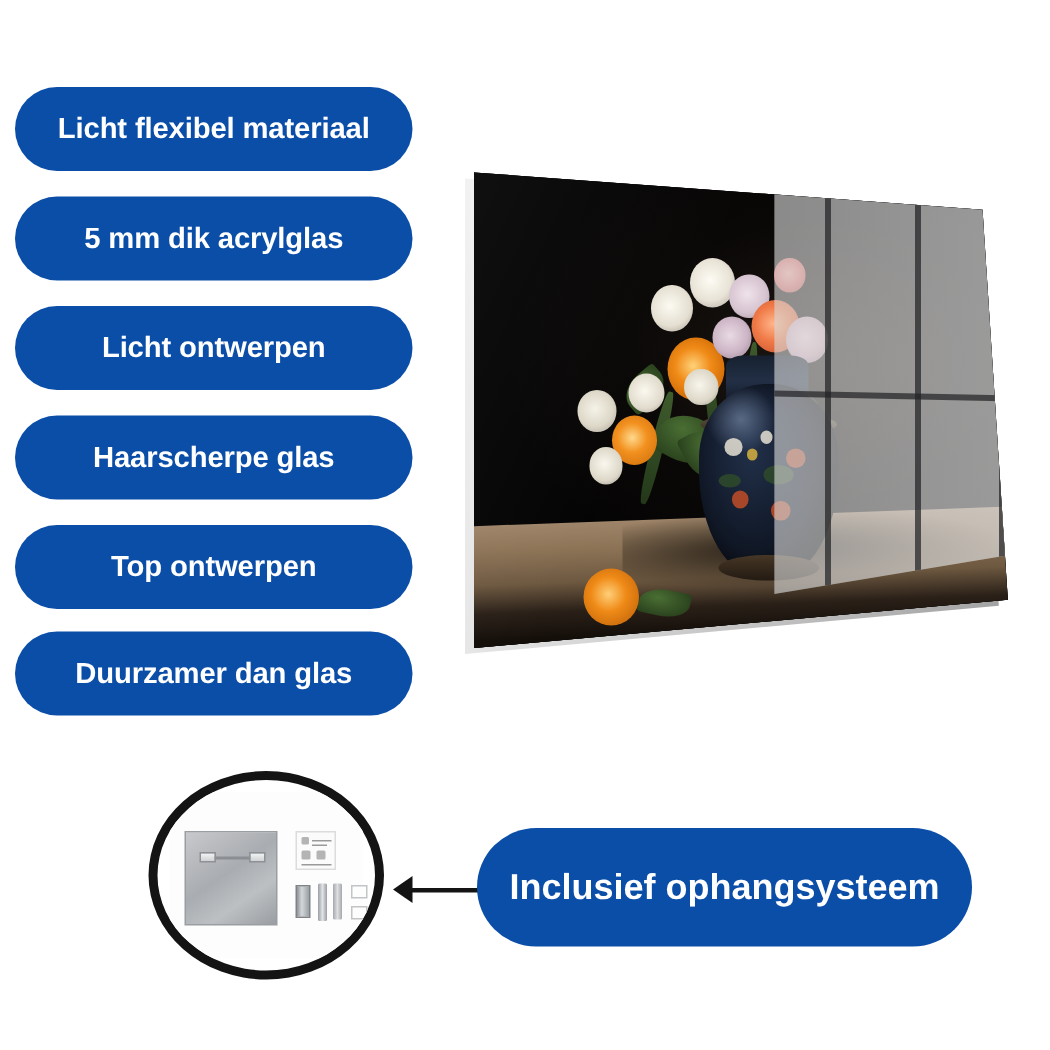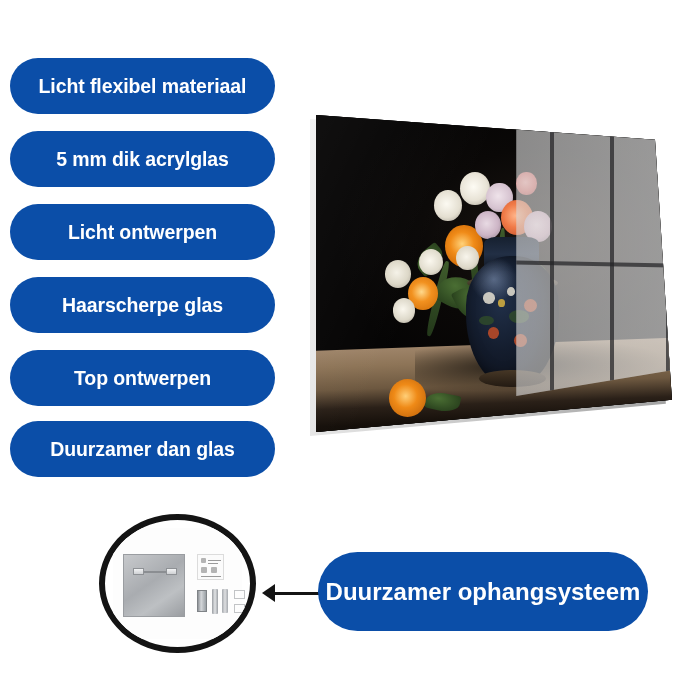--- a/index.html
+++ b/index.html
@@ -378,16 +378,16 @@
       <div id="screw2"></div>
       <div class="sq" id="sq1"></div>
       <div class="sq" id="sq2"></div>
     </div>
   </div>
 
   <div id="arrow-line"></div>
   <div id="arrow-head"></div>
 
   <div id="callout-pill">
-    <span>Duurzamer ophangsysteem</span>
+    <span>Inclusief ophangsysteem</span>
   </div>
 
 </div>
 
 </body></html>

